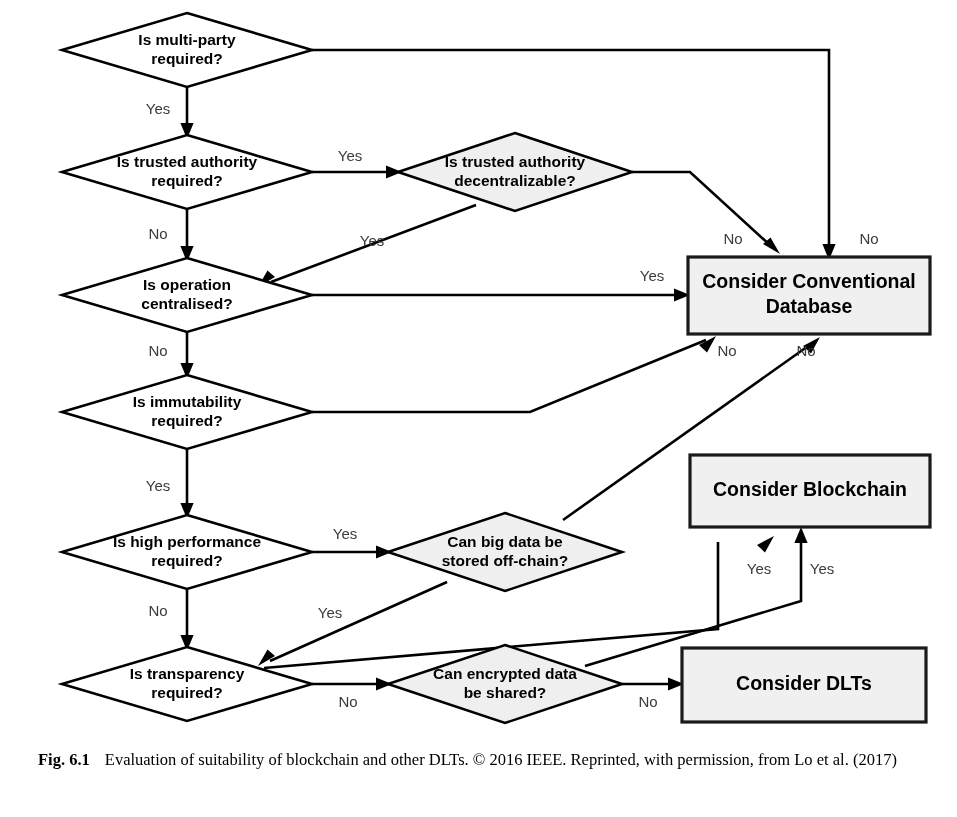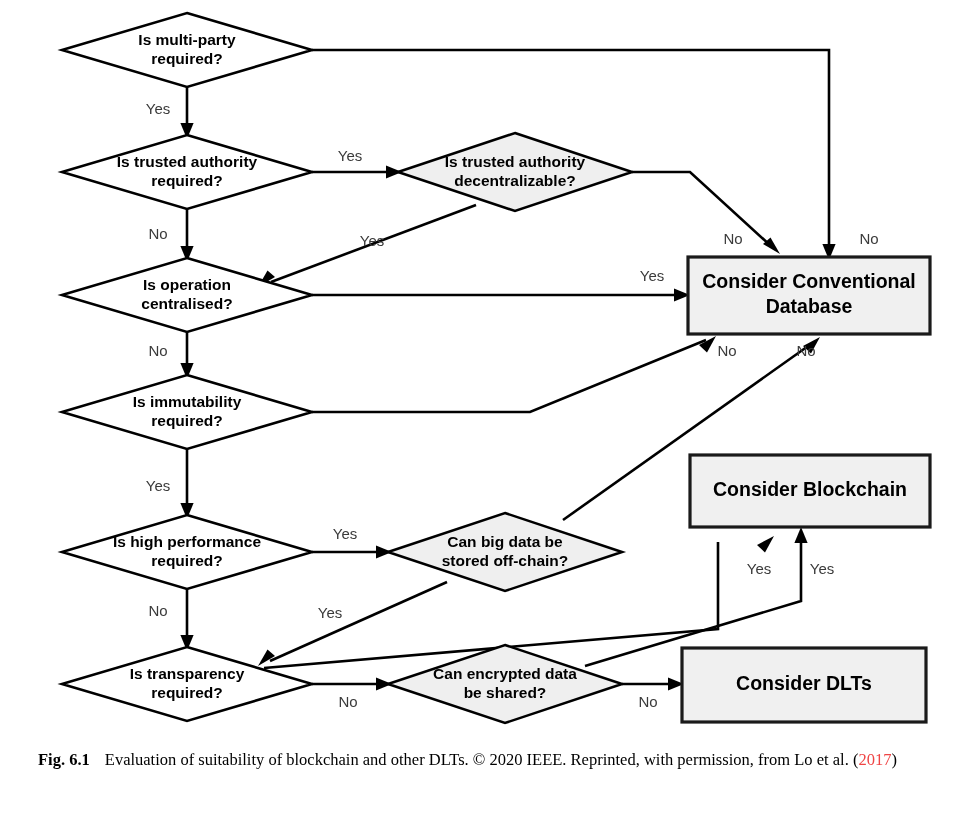--- a/index.html
+++ b/index.html
@@ -83,21 +83,21 @@
     font-size: 16.5px;
     line-height: 1.45;
     color: #000000;
     text-align: left;
   }
   #caption .figno {
     font-weight: bold;
     margin-right: 15px;
   }
   #caption .cite-link {
-    color: #ef4444;
+    color: #000000;
     margin-top: 20px;
   }
 </style>
 </head>
 <body>
 
 <div id="figure-wrap">
   <svg id="flowchart" viewBox="0 0 957 737">
     <g id="edges-layer">
         <g>
@@ -240,14 +240,14 @@
         <text x="330" y="614" class="edge-label">Yes</text>
         <text x="759" y="570" class="edge-label">Yes</text>
         <text x="348" y="703" class="edge-label">No</text>
         <text x="822" y="570" class="edge-label">Yes</text>
         <text x="648" y="703" class="edge-label">No</text>
       </g>
   </svg>
 </div>
 
 <div id="caption">
-  <span class="figno">Fig. 6.1</span><span>Evaluation of suitability of blockchain and other DLTs. © 2020 IEEE. Reprinted, with permission, from Lo et al. (</span><span class="cite-link">2017</span><span>)</span>
+  <span class="figno">Fig. 6.1</span><span>Evaluation of suitability of blockchain and other DLTs. © 2016 IEEE. Reprinted, with permission, from Lo et al. (</span><span class="cite-link">2017</span><span>)</span>
 </div>
 
 </body></html>

